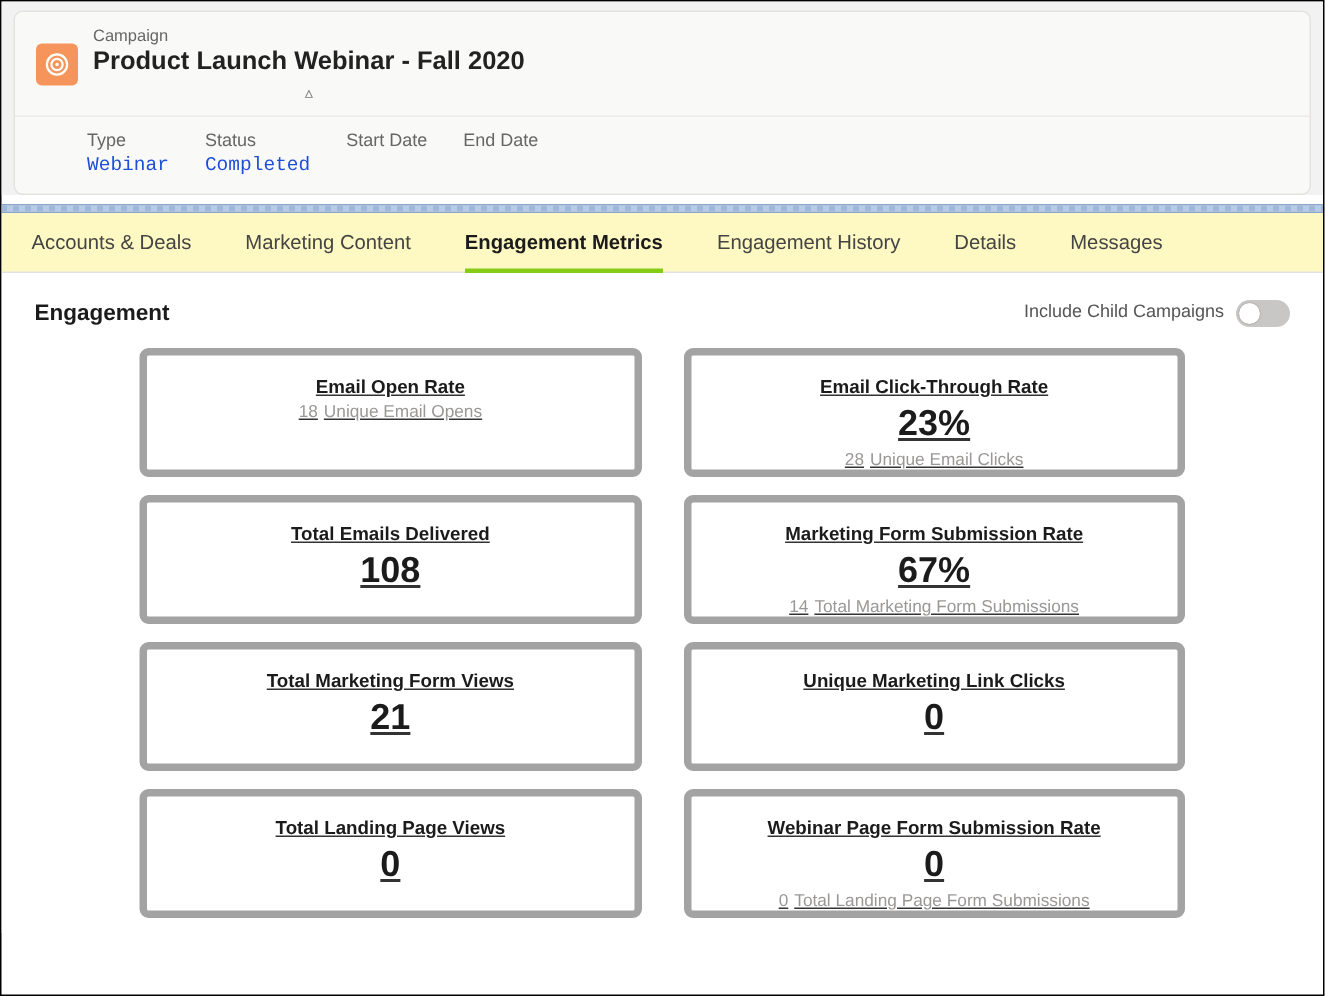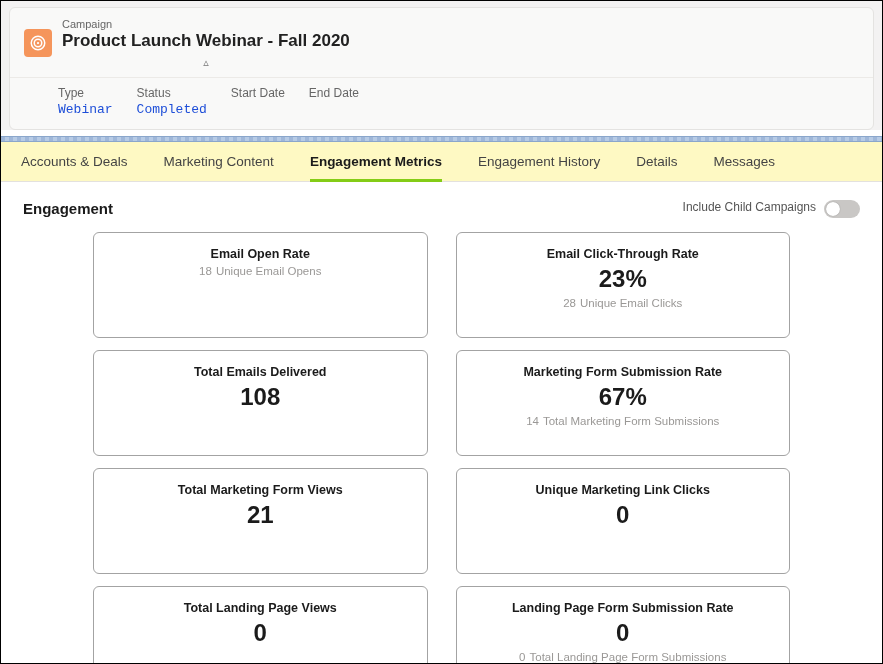--- a/index.html
+++ b/index.html
@@ -86,25 +86,26 @@
       width: 14px; height: 14px; border-radius: 50%; background: #fff;
       box-shadow: 0 0 1px rgba(0,0,0,.4);
     }
     .cards-grid {
       display: grid;
       grid-template-columns: 1fr 1fr;
       gap: 12px 28px;
       padding: 0 70px;
     }
     .metric-card {
-      border: 1px solid #a3a3a3;
+      border: 5px solid #a3a3a3;
       border-radius: 6px;
-      padding: 14px 10px 28px 10px;
+      padding: 14px 10px 0 10px;
       text-align: center;
       background: #fff;
+      text-decoration: underline;
     }
     .metric-title { font-size: 12.5px; font-weight: 600; color: #1b1b1b; margin-bottom: 4px; }
     .metric-value { font-size: 24px; font-weight: 800; color: #1b1b1b; margin-bottom: 4px; }
     .metric-sub { font-size: 11.5px; color: #9a9896; }
     .metric-sub .num { margin-right: 4px; margin-top: 32px; }
   </style>
 </head>
 <body>
 
 <div class="outer">
@@ -195,18 +196,18 @@
       <div class="metric-title">Unique Marketing Link Clicks</div>
       <div class="metric-value">0</div>
       <div class="metric-sub"><span class="num"></span><span></span></div>
     </div>
     <div class="metric-card">
       <div class="metric-title">Total Landing Page Views</div>
       <div class="metric-value">0</div>
       <div class="metric-sub"><span class="num"></span><span></span></div>
     </div>
     <div class="metric-card">
-      <div class="metric-title">Landing Page Form Submission Rate</div>
+      <div class="metric-title">Webinar Page Form Submission Rate</div>
       <div class="metric-value">0</div>
       <div class="metric-sub"><span class="num">0</span><span>Total Landing Page Form Submissions</span></div>
     </div>
   </div>
 </div>
 
 </body></html>

